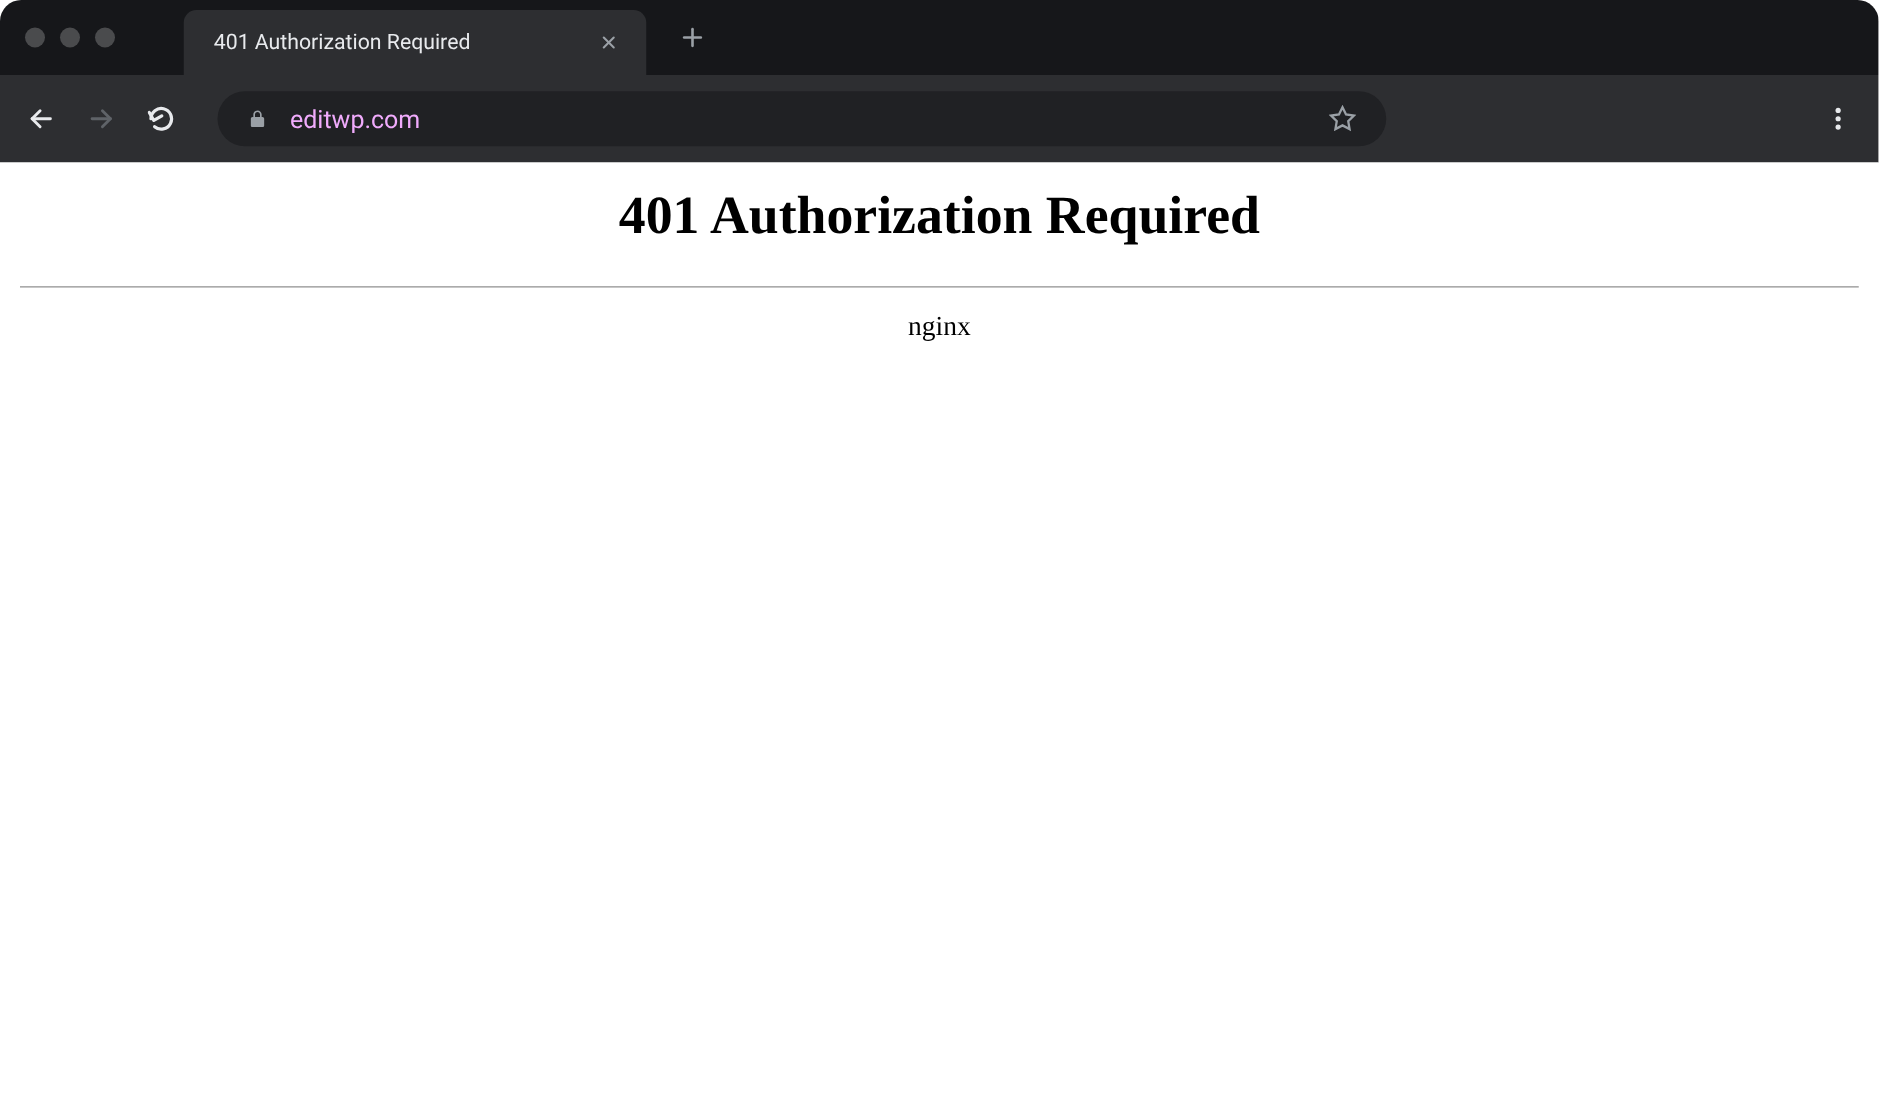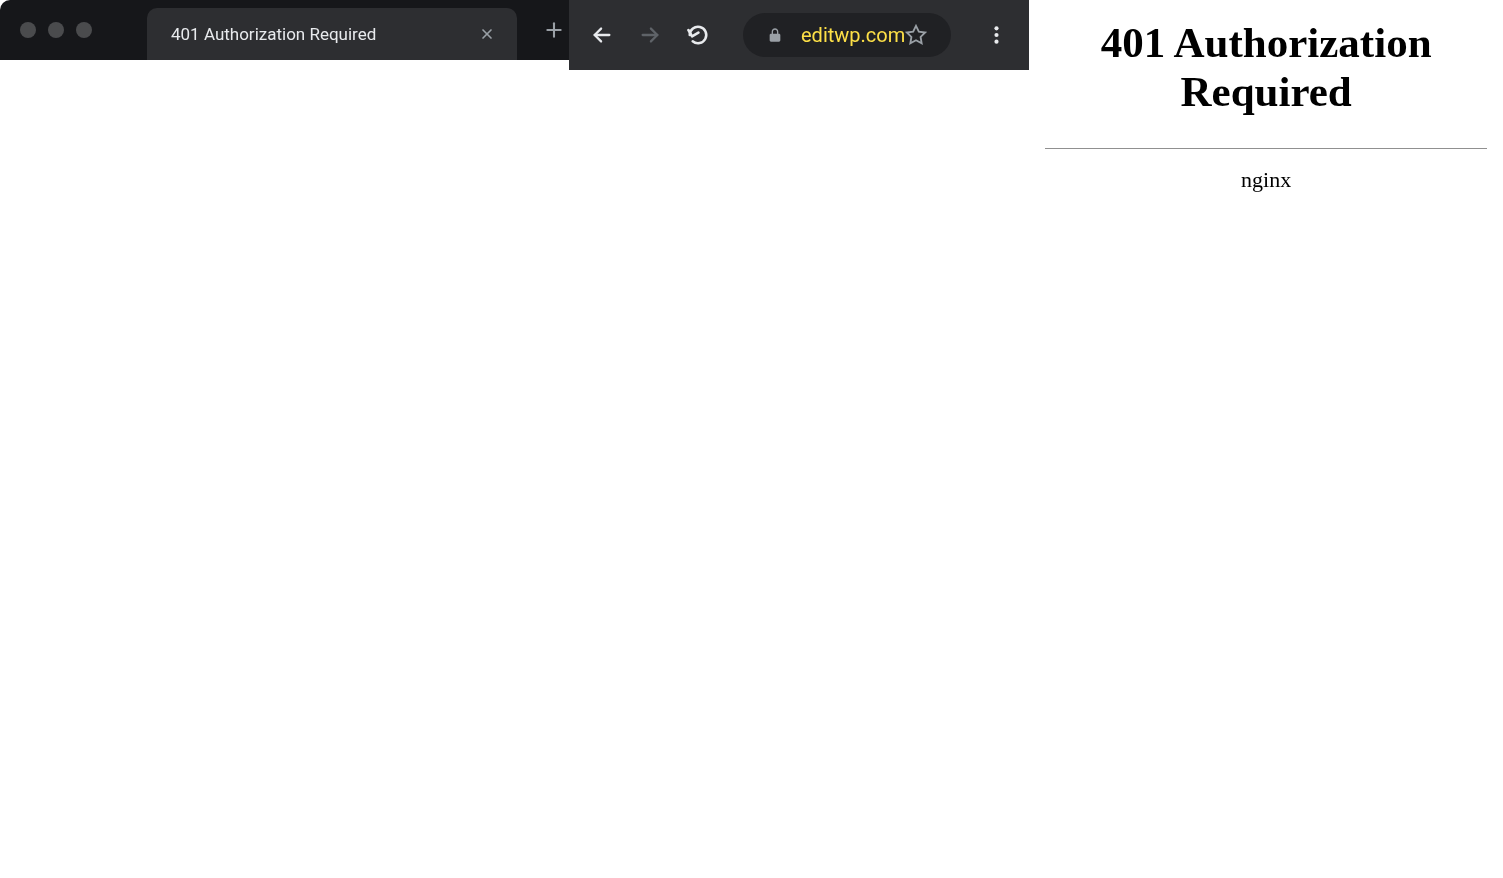--- a/index.html
+++ b/index.html
@@ -14,22 +14,22 @@
       font-family: -apple-system, BlinkMacSystemFont, "Segoe UI", Roboto, sans-serif;
       background: #ffffff;
       overflow: hidden;
       border-radius: 10px;
     }
     
     .browser-window {
       width: 100%;
       height: 100%;
       display: flex;
-      flex-direction: row;
-      border-radius: 3px;
+      flex-direction: column;
+      border-radius: 17px;
       overflow: hidden;
     }
     
     .title-bar {
       background: #16171a;
       height: 60px;
       display: flex;
       align-items: center;
       padding: 0 0 0 20px;
     }
@@ -143,21 +143,21 @@
       display: flex;
       align-items: center;
     }
     
     .lock-icon svg {
       width: 16px;
       height: 18px;
     }
     
     .url-text {
-      color: #fde047;
+      color: #f0abfc;
       font-size: 20px;
       flex: 1;
       border: none;
       background: transparent;
       outline: none;
     }
     
     .star-icon {
       color: #9aa0a6;
       display: flex;

